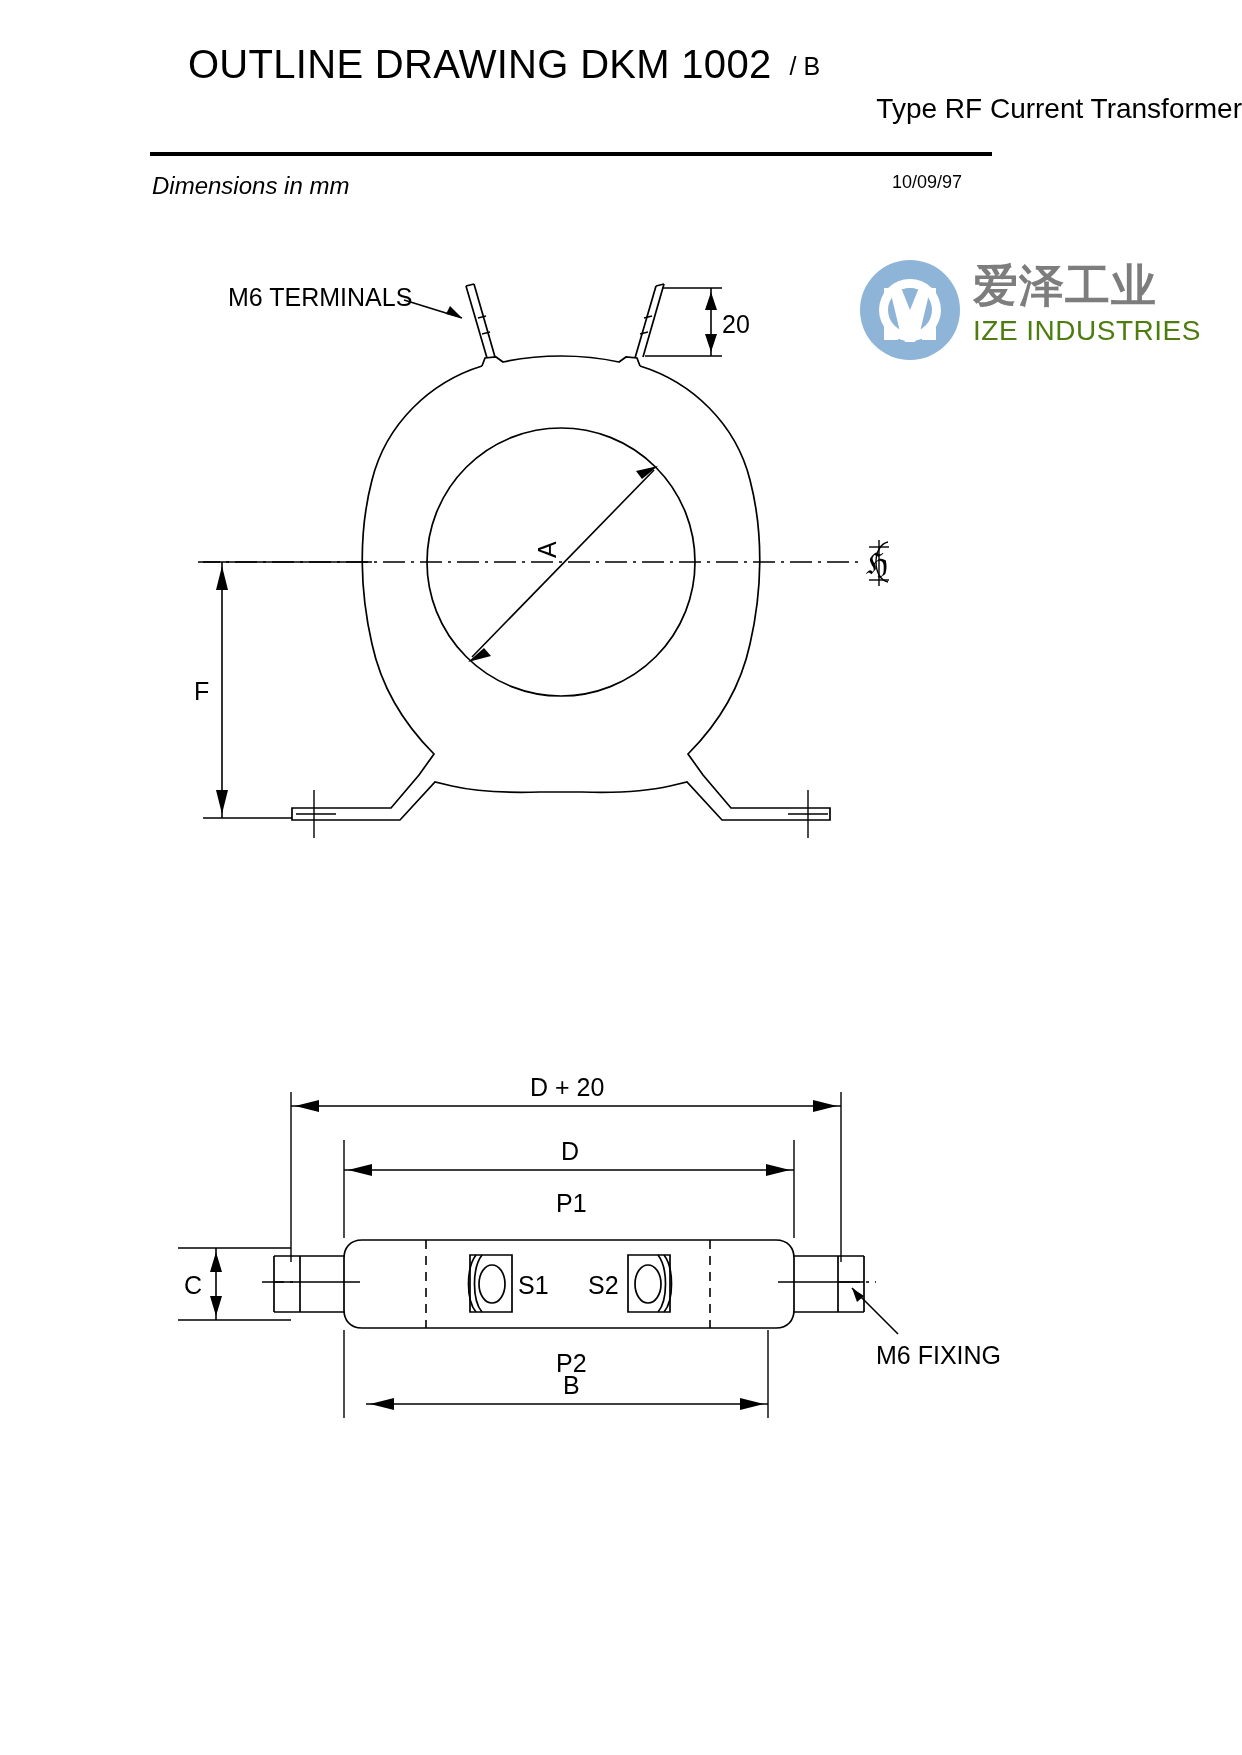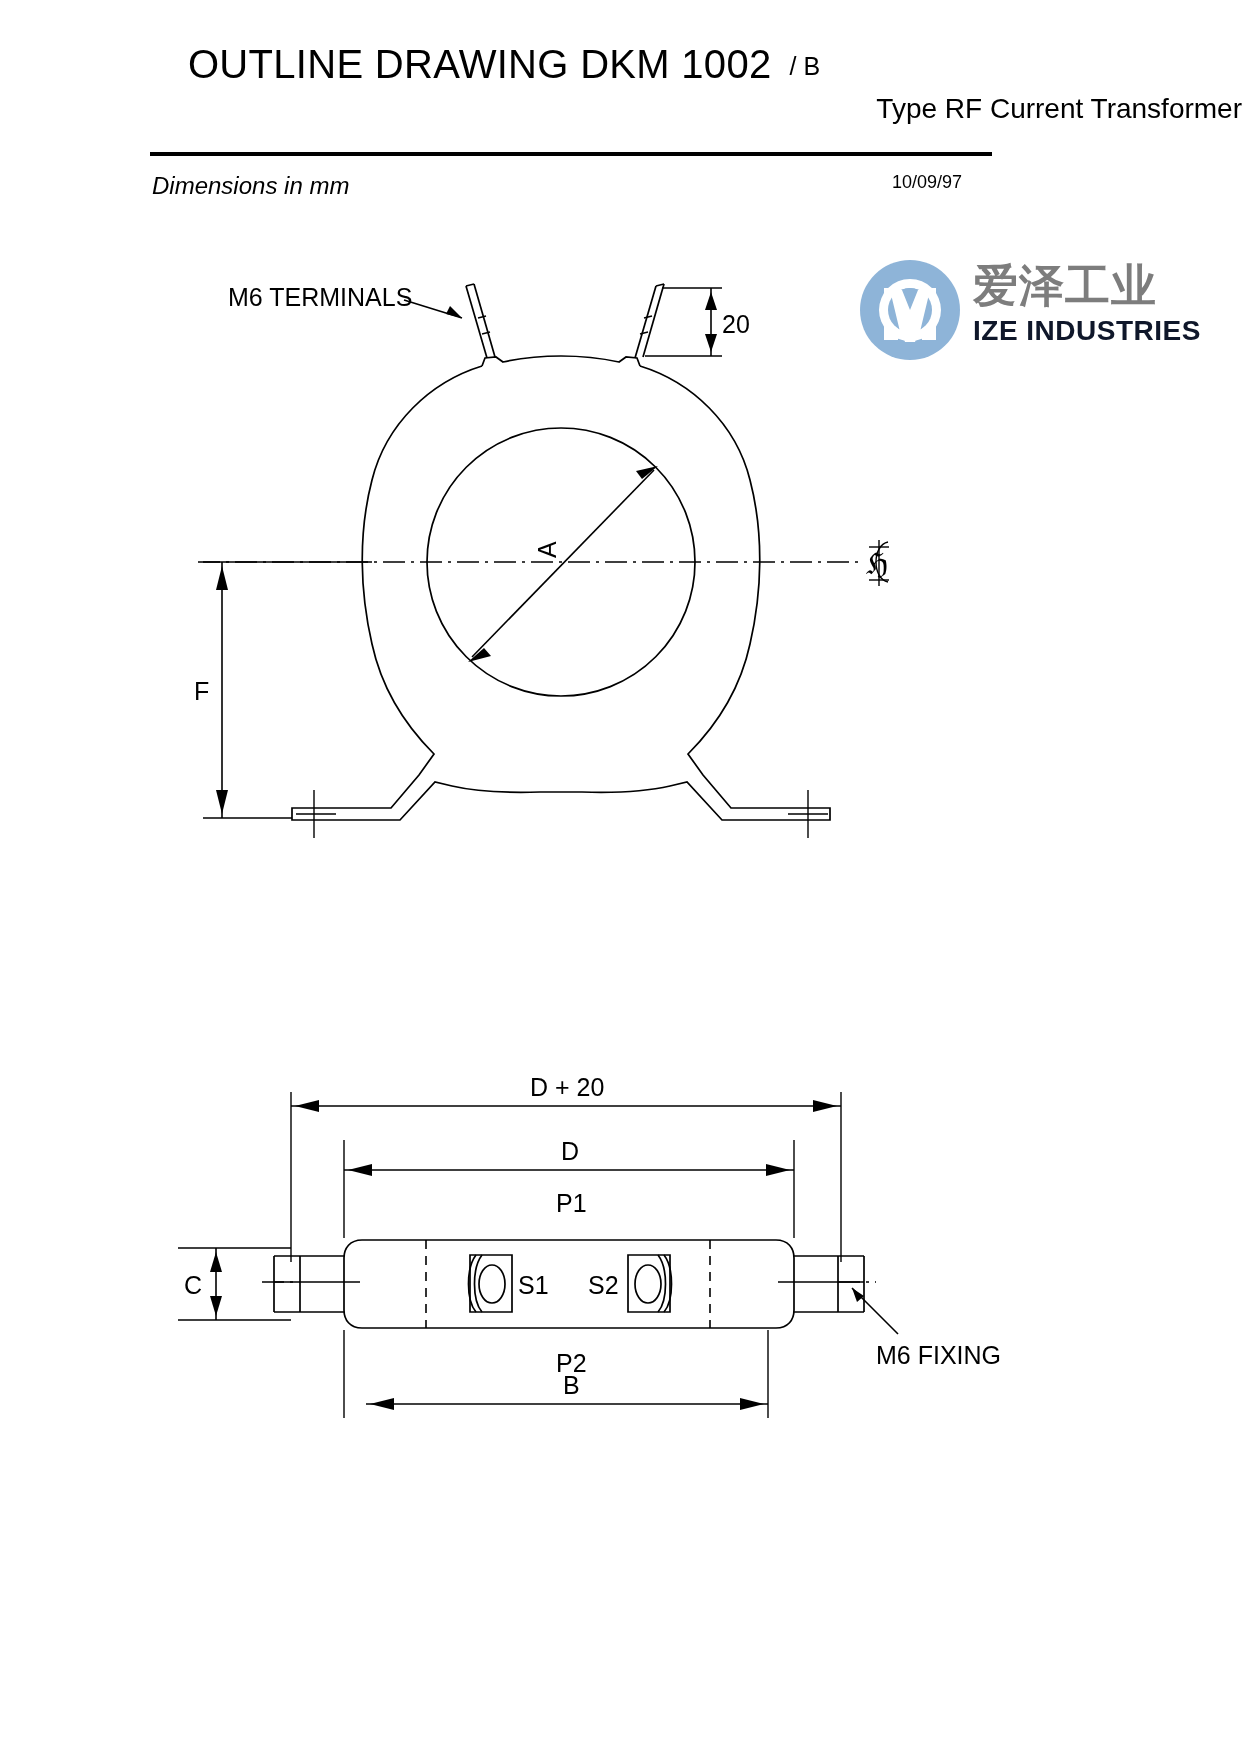--- a/index.html
+++ b/index.html
@@ -97,24 +97,23 @@
   #logo-cn {
     font-size: 45px;
     font-weight: bold;
     color: #7d7d7d;
     letter-spacing: 1px;
     line-height: 56px;
     font-family: Liberation Sans, sans-serif;
   }
   #logo-en {
     font-size: 28px;
-    color: #0f172a;
+    color: #4d7c0f;
     letter-spacing: 0.5px;
     line-height: 34px;
-    font-weight: bold;
   }
 
   
   #drawing {
     position: absolute;
     left: 0;
     top: 0;
     width: 1242px;
     height: 1755px;
   }

